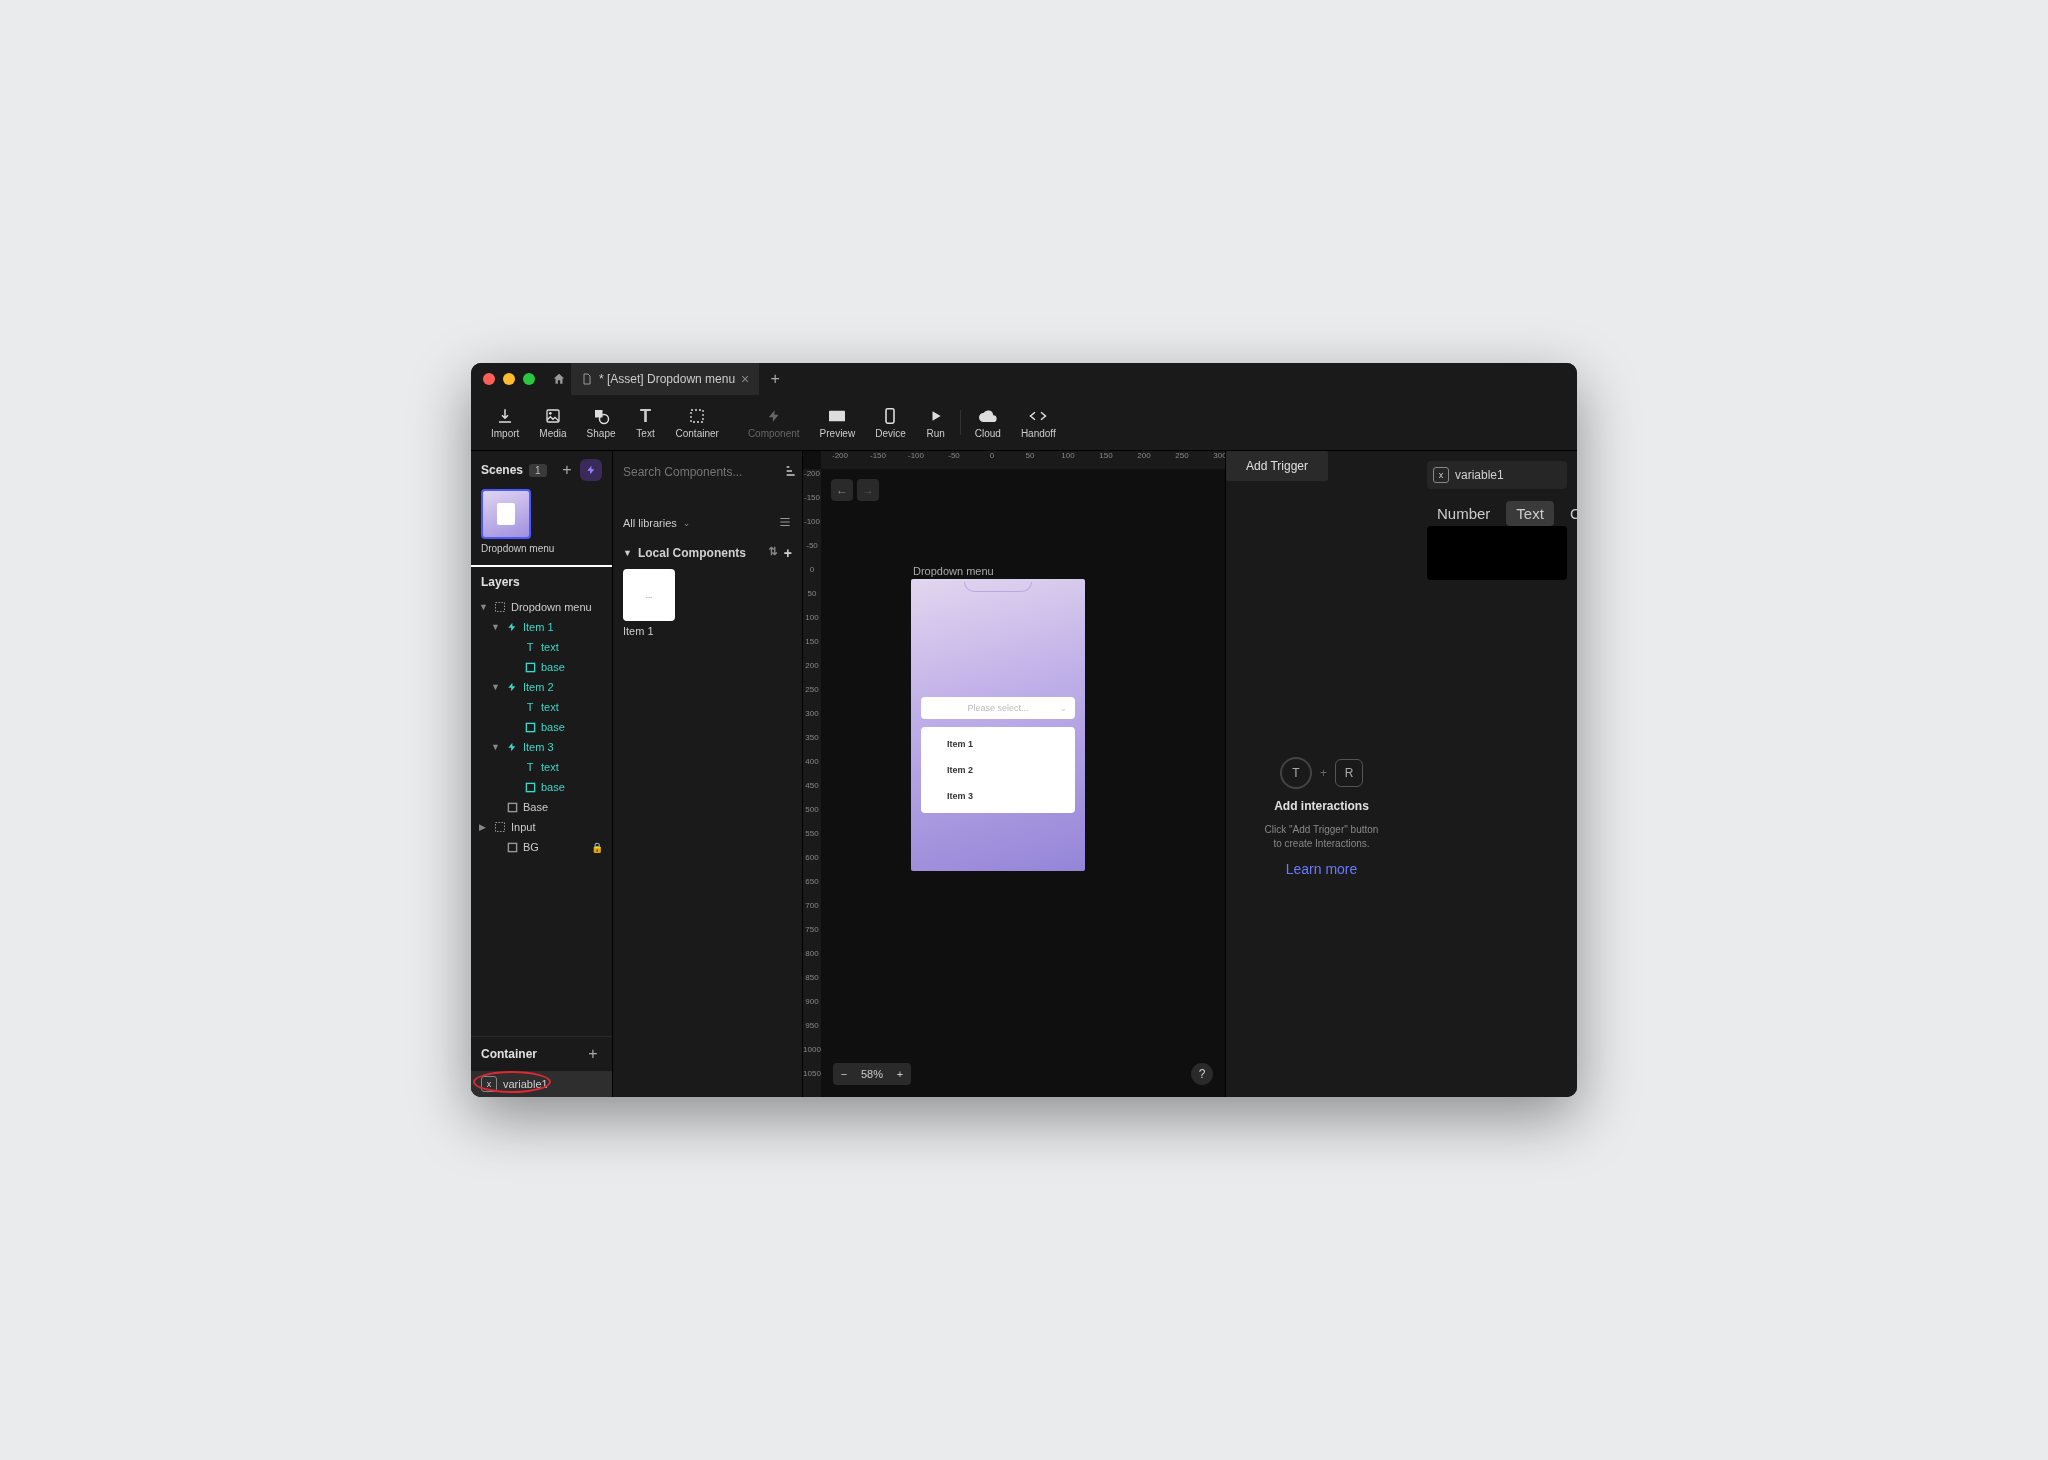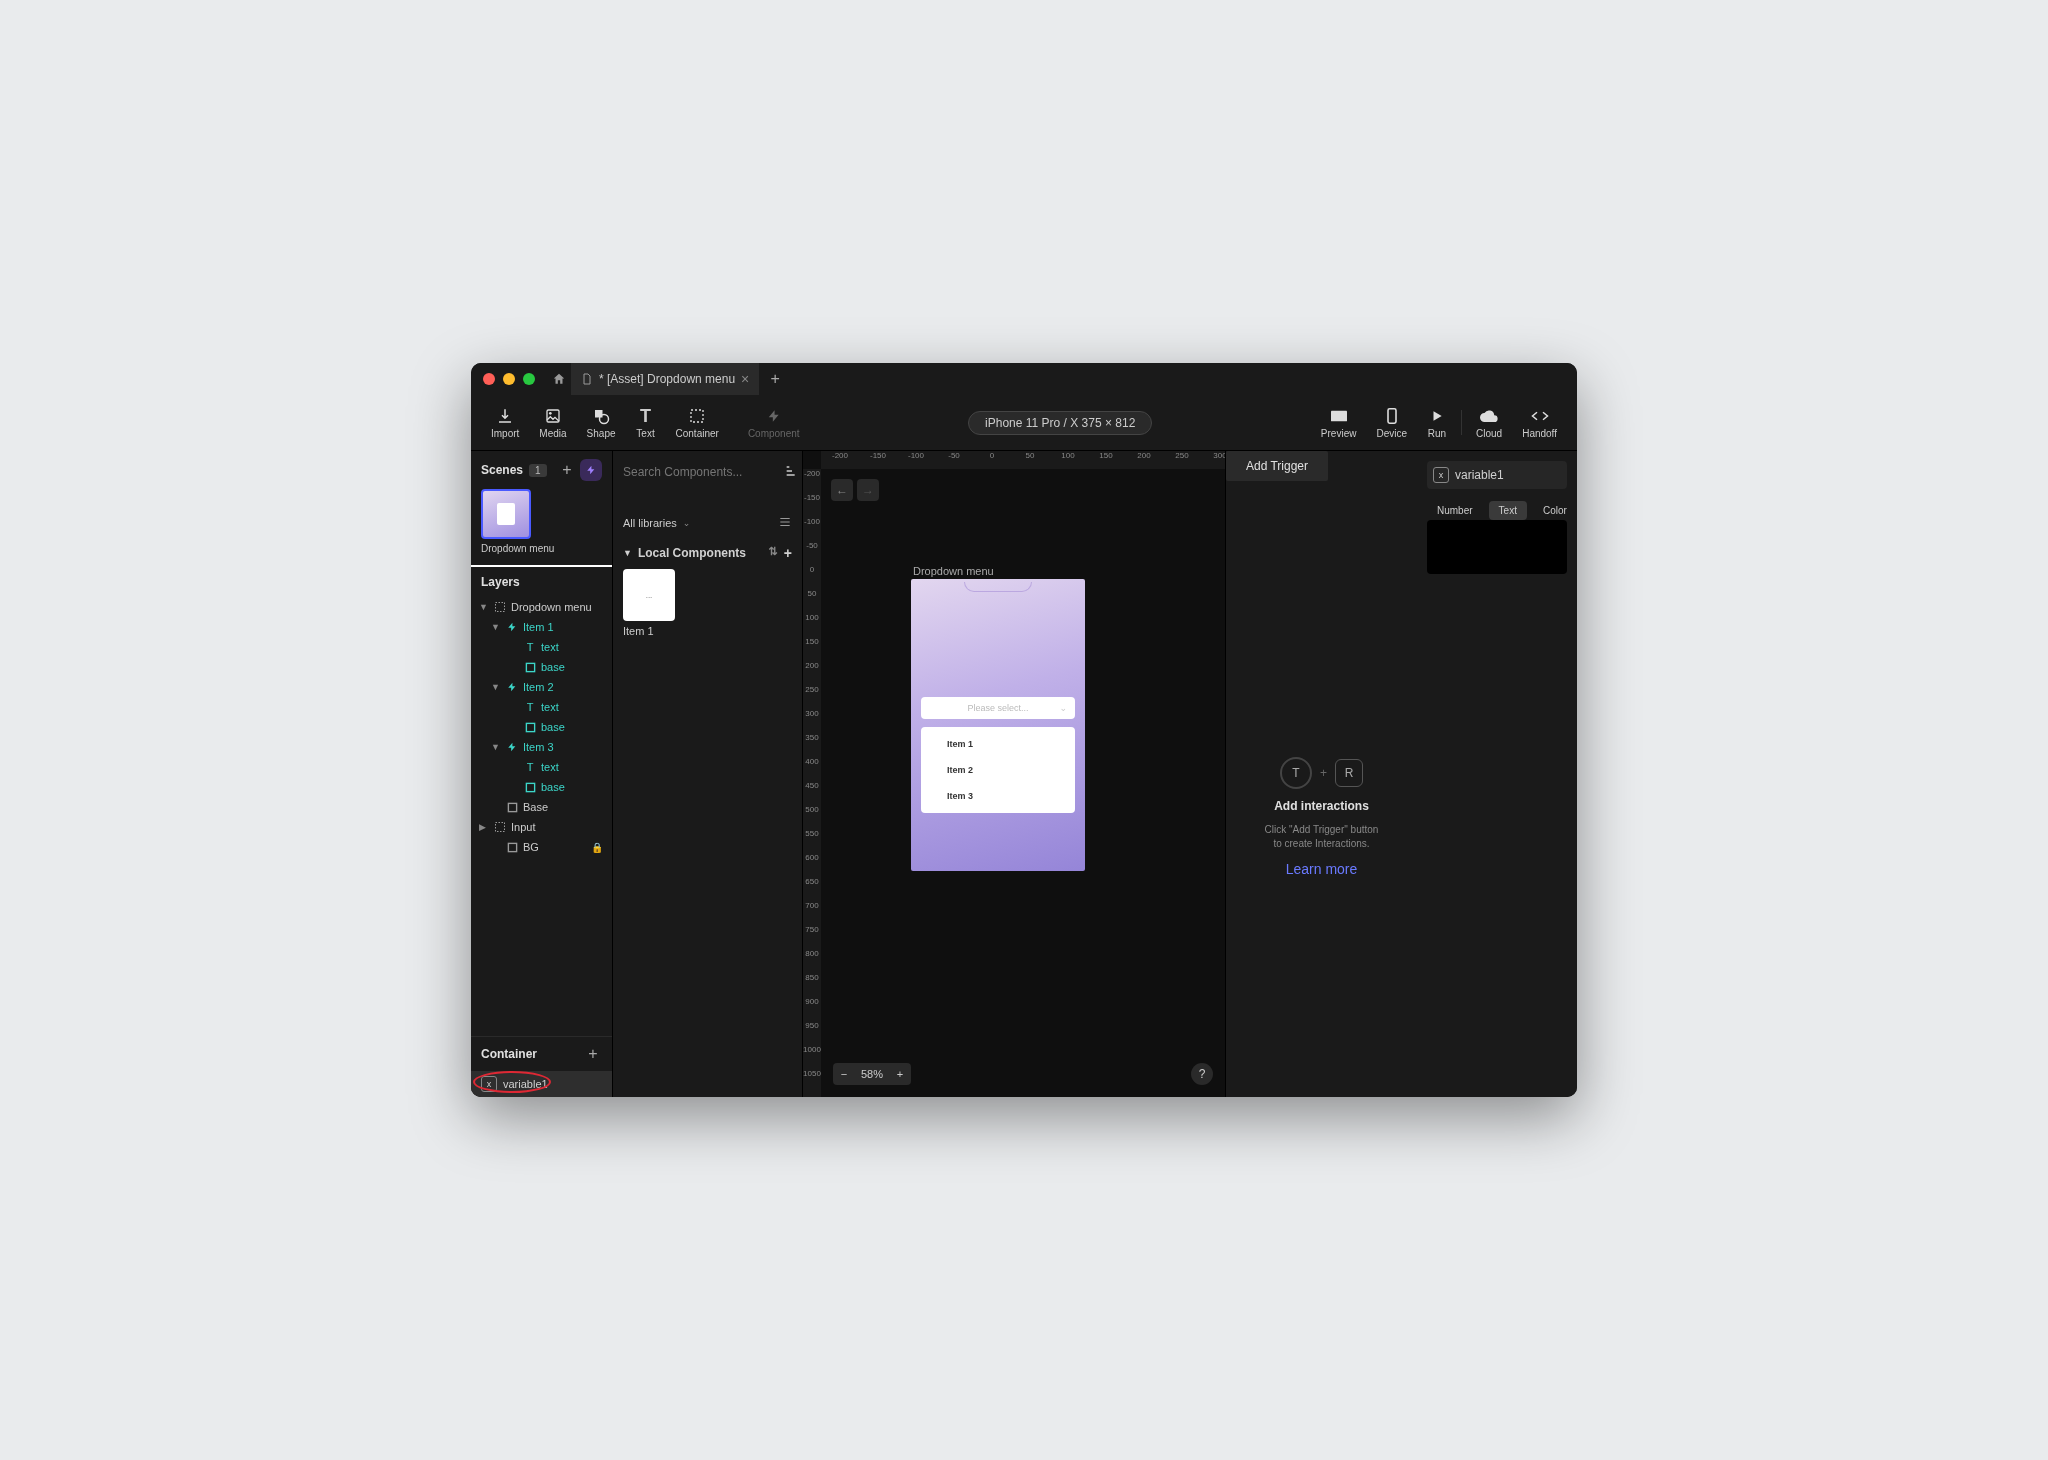--- a/index.html
+++ b/index.html
@@ -498,21 +498,21 @@
   gap: 6px;
   padding: 6px 6px;
   background: #262626;
   border-radius: 4px;
   font-size: 12px;
   margin-bottom: 12px;
 }
 .type-tabs {
   display: flex;
   gap: 6px;
-  font-size: 10px;
+  font-size: 15px;
   align-items: center;
   position: relative;
 }
 .type-tab {
   padding: 4px 10px;
   color: #ccc;
   border-radius: 4px;
 }
 .type-tab.active { background: #3a3a3a; }
 .value-box {
@@ -588,25 +588,20 @@
       <span>Container</span>
     </div>
     <div class="divider"></div>
     <div class="tool disabled">
       <div class="tool-icon">
           <svg width="14" height="14" viewBox="0 0 24 24" fill="#666">
             <path d="M13 2L3 14h7v8l10-12h-7z"></path>
           </svg>
         </div>
       <span>Component</span>
-    </div>
-    <div class="toolbar-center">
-      <div class="device-pill">
-        <span>iPhone 11 Pro / X  375 × 812</span>
-      </div>
     </div>
     <div class="toolbar-right">
       <div class="tool">
         <div class="tool-icon">
             <svg width="16" height="12" viewBox="0 0 24 16" fill="#ddd">
               <rect width="24" height="16" rx="1"></rect>
             </svg>
           </div>
         <span>Preview</span>
       </div>

